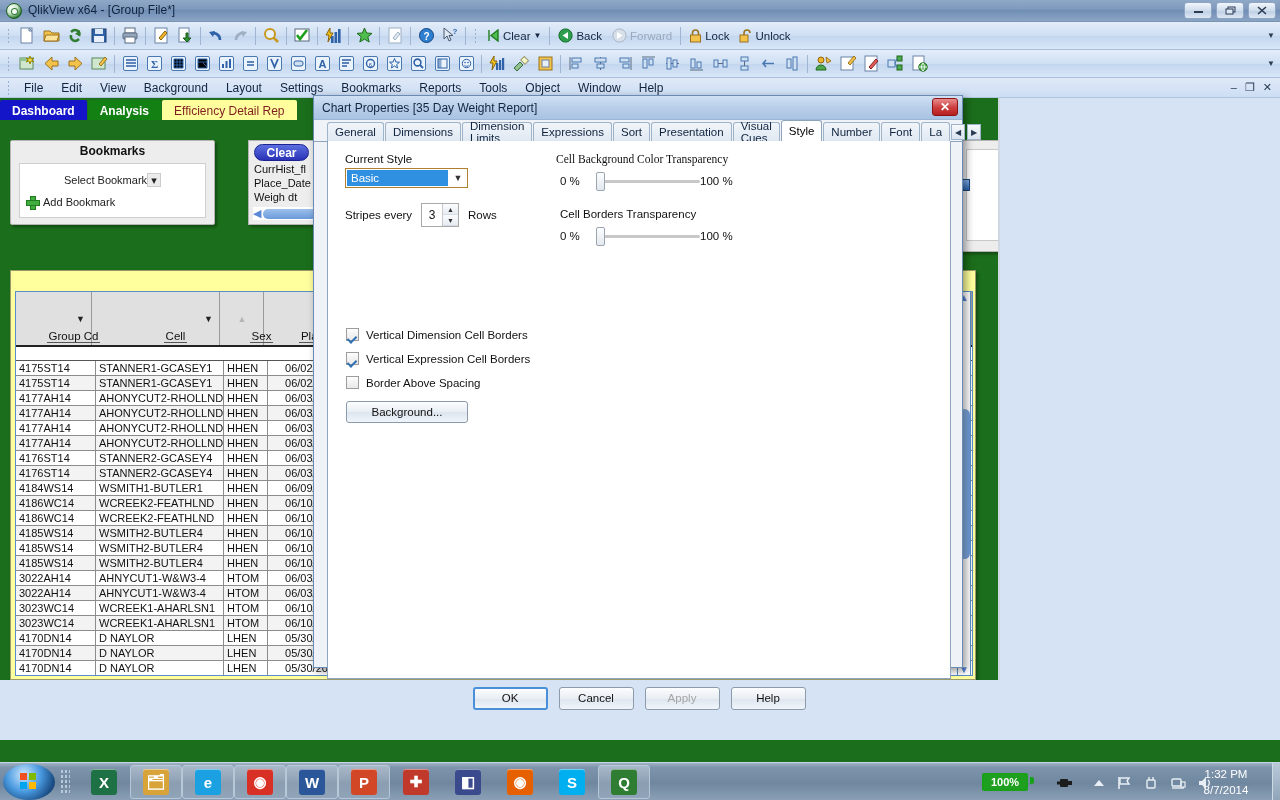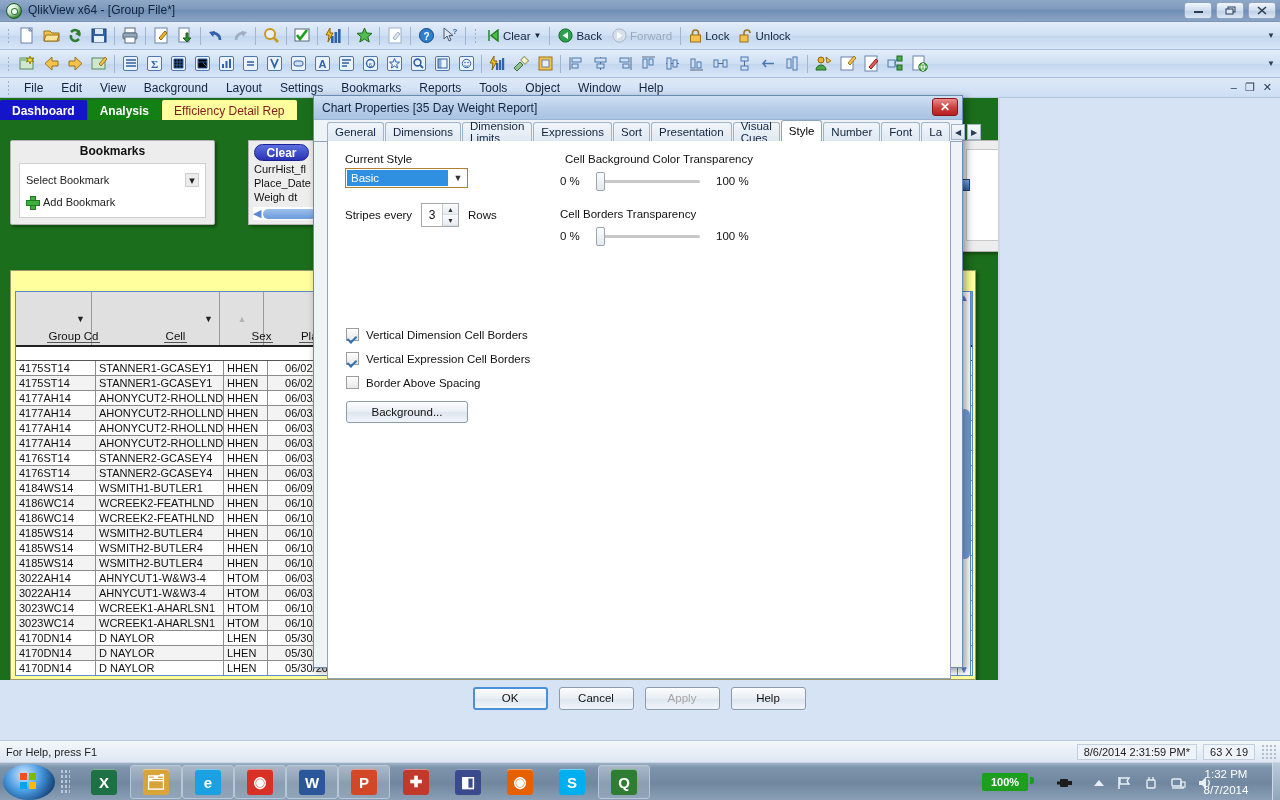--- a/index.html
+++ b/index.html
@@ -127,21 +127,21 @@
   #bookmarks-title{
     text-align:center; font-size:12px; font-weight:bold; color:#111;
     padding:3px 0 3px 0;
   }
   #bookmarks-inner{
     position:absolute; left:8px; top:22px; right:8px; bottom:6px;
     background:#fff; border:1px solid #cfcfcf;
   }
   #bm-select{
     position:absolute; left:6px; top:6px; right:6px; height:20px;
-    display:flex; align-items:center; justify-content:space-between;
+    display:flex; align-items:center; justify-content:center;
     font-size:11px; color:#222;
   }
   #bm-caret{
     width:14px; height:14px; display:flex; align-items:center; justify-content:center;
     background:#ececec; border:1px solid #cdcdcd;
   }
   #bm-add{
     position:absolute; left:6px; top:32px; display:flex; align-items:center; gap:5px;
     font-size:11px; color:#222;
   }
@@ -363,36 +363,36 @@
     width:16px; height:22px; display:flex; flex-direction:column;
     border-left:1px solid #c8c8c8;
   }
   .spinbtn{
     flex:1; display:flex; align-items:center; justify-content:center;
     font-size:7px; color:#333; background:linear-gradient(#fbfcfe,#e6ecf3);
     border-bottom:1px solid #d6dde5;
   }
   #rows-label{ left:140px; top:68px; }
 
-  #cbg-label{ left:237px; top:12px; }
+  #cbg-label{ left:228px; top:12px;font-family:Liberation Serif, serif; }
   #cbd-label{ left:232px; top:67px; }
   .slider-row{ position:absolute; left:232px; width:370px; height:22px; display:flex; align-items:center; }
   #cbg-slider-row{ top:29px; }
   #cbd-slider-row{ top:84px; }
   .slider-min{ font-size:11.5px; color:#111; width:30px; }
   .slider-track{
     position:relative; width:100px; height:3px; background:#c8c8c8; border-radius:2px;
     margin-left:10px;
   }
   .slider-thumb{
     position:absolute; left:-4px; top:-8px; width:9px; height:19px;
     background:linear-gradient(#fcfdfe,#e3e9ef); border:1px solid #9aa5b0;
     border-radius:2px;
   }
-  .slider-max{ font-size:11.5px; color:#111; margin-left:16px; }
+  .slider-max{ font-size:11.5px; color:#111; margin-left:0; }
 
   .cb-row{ position:absolute; left:18px; display:flex; align-items:center; gap:7px; font-size:11.5px; color:#111; }
   #cb-vdim{ top:187px; } #cb-vexp{ top:211px; } #cb-babove{ top:235px; }
   .checkbox{
     width:13px; height:13px; border:1px solid #9d9d9d;
     background:linear-gradient(#fdfdfd,#e9e9e9); position:relative;
   }
   .checkbox.on::after{
     content:""; position:absolute; left:2px; top:5px; width:4px; height:7px;
     border:solid #2e6fb0; border-width:0 2px 2px 0; transform:rotate(45deg);
@@ -1234,26 +1234,20 @@
 
       <div id="dlg-buttons">
         <div class="dbtn default">OK</div>
         <div class="dbtn">Cancel</div>
         <div class="dbtn disabled">Apply</div>
         <div class="dbtn">Help</div>
       </div>
     </div>
   </div>
 
-  <div id="statusbar">
-    <span id="status-help">For Help, press F1</span>
-    <span class="status-cell" id="status-date">8/6/2014 2:31:59 PM*</span>
-    <span class="status-cell">63 X 19</span>
-    <span id="status-grip"></span>
-  </div>
 </div>
 
 <div id="taskbar">
   <div id="start-orb">
     <span class="flag">
       <i style="left:0;top:0;background:#f25022;"></i>
       <i style="left:9px;top:0;background:#7fba00;"></i>
       <i style="left:0;top:9px;background:#00a4ef;"></i>
       <i style="left:9px;top:9px;background:#ffb900;"></i>
     </span>

